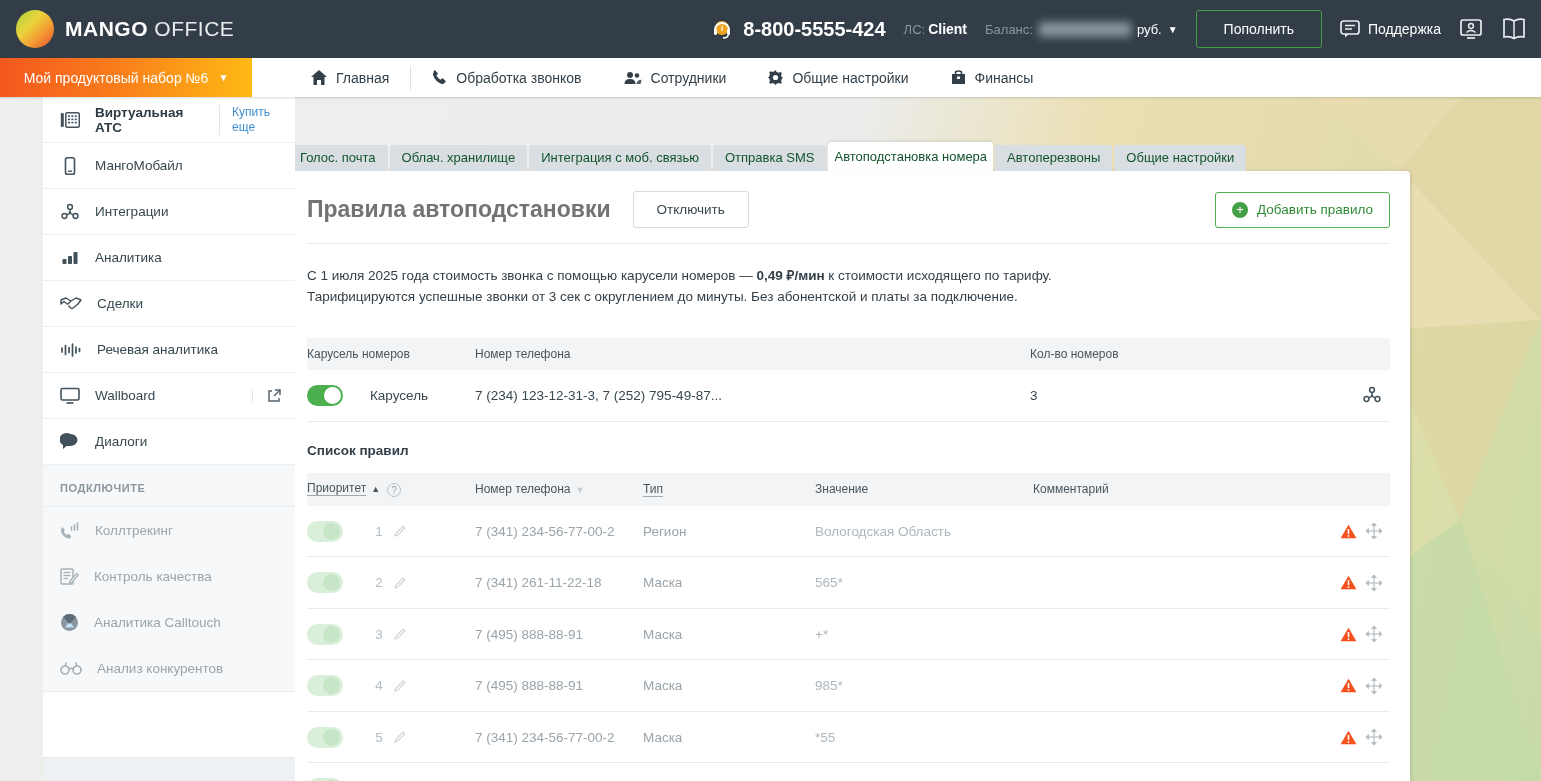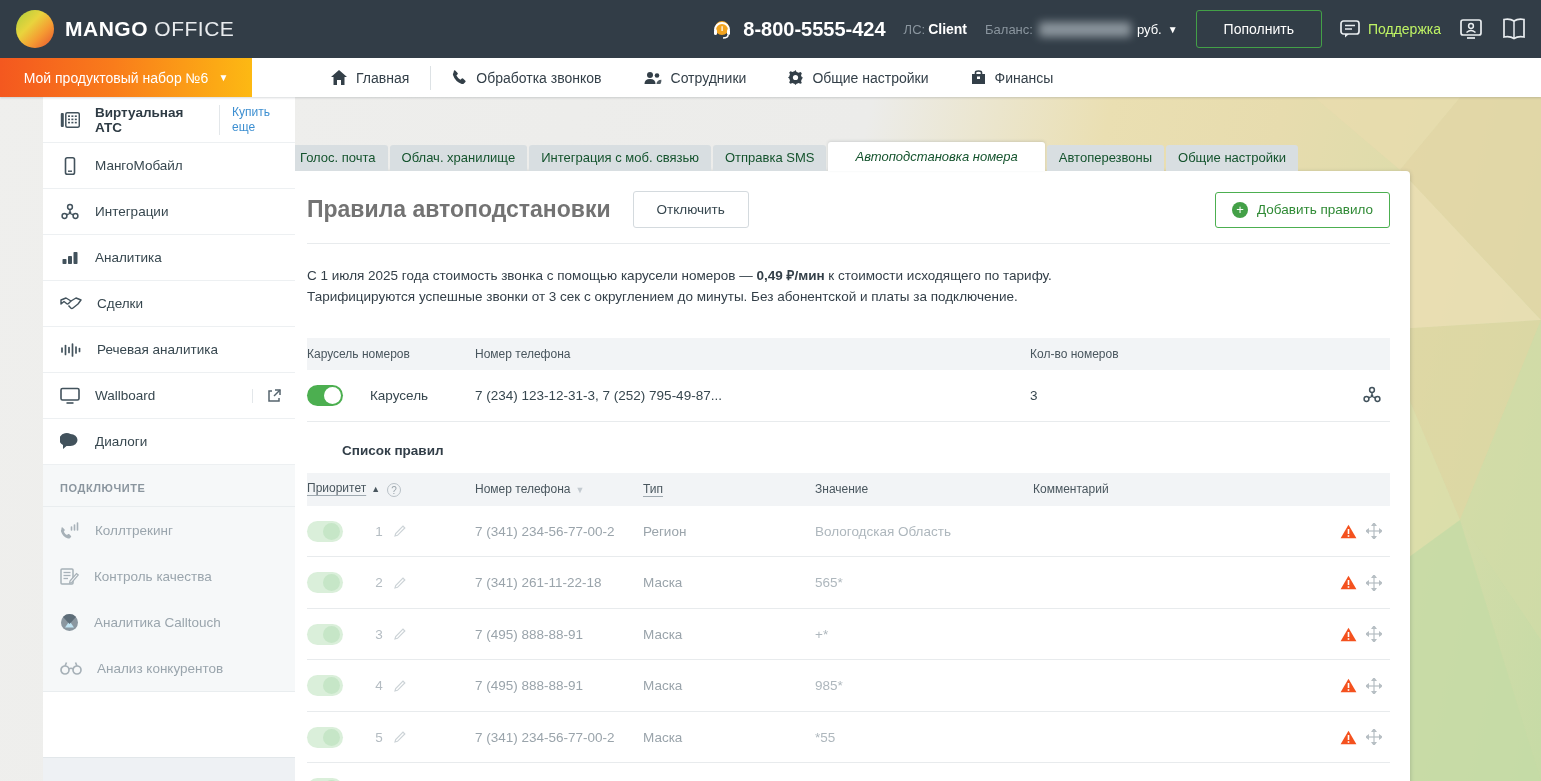--- a/index.html
+++ b/index.html
@@ -21,29 +21,29 @@
   .hdr-right { margin-left:auto; display:flex; align-items:center; gap:18px; }
   .hdr-phone { display:flex; align-items:center; gap:9px; color:#fff; font-size:20px; font-weight:bold; }
   .acct { font-size:13px; color:#8a959e; }
   .acct b { color:#fff; font-size:14px; font-weight:bold; margin-left:3px; }
   .balance { display:flex; align-items:center; gap:6px; font-size:13px; color:#8a959e; }
   .blur-chip { display:inline-block; width:92px; height:15px; background:#9aa4ab; border-radius:2px; filter:blur(4px); opacity:.85; }
   .balance .cur { color:#fff; }
   .caret { color:#fff; font-size:10px; }
   .btn-topup { background:transparent; border:1.5px solid #43a047; color:#fff; font-size:14px;
                padding:10px 27px; border-radius:3px; cursor:pointer; font-family:inherit;text-align:center; }
-  .support { display:flex; align-items:center; gap:8px; color:#bef264; font-size:14px; cursor:pointer; }
+  .support { display:flex; align-items:center; gap:8px; color:#ffffff; font-size:14px; cursor:pointer; }
   .hdr-ic { color:#e9edf0; display:flex; align-items:center; cursor:pointer; }
 
   
   .pbar { position:absolute; left:0; top:58px; width:100%; height:39px; background:#fff; z-index:4;
           box-shadow:0 1px 2px rgba(40,50,60,.18); display:flex; }
   .pset { width:252px; height:39px; background:linear-gradient(90deg,#f4581f 0%,#f97c1b 45%,#fdb913 100%);
           color:#fff; font-size:14px; display:flex; align-items:center; justify-content:center; gap:10px; cursor:pointer; }
-  .pnav { display:flex; align-items:center; padding-left:58px; gap:0; }
+  .pnav { display:flex; align-items:center; padding-left:38px; gap:0; }
   .pnav-item { display:flex; align-items:center; gap:9px; font-size:14px; color:#333f48; padding:0 21px; height:24px; cursor:pointer; }
   .pnav-item.divided { border-left:1px solid #dde2e5; }
   .pnav-item svg { flex:none; }
 
   
   .sidebar { position:absolute; left:0; top:97px; width:252px; height:684px; background:#fff; z-index:3;margin-left:43px; }
   .s-item { height:46px; display:flex; align-items:center; padding:0 14px 0 17px; gap:15px;
             border-bottom:1px solid #edf0f2; font-size:13.5px; color:#37474f; cursor:pointer; }
   .s-item svg { flex:none; color:#42525c; }
   .s-item .lbl { flex:1; }
@@ -56,42 +56,42 @@
                  padding:17px 17px 12px; border-bottom:1px solid #e9edef; }
   .s-item.muted { border-bottom:none; color:#9aa5ad; }
   .s-item.muted svg { color:#a7b1b8; }
   .s-footer { position:absolute; bottom:0; left:0; width:252px; height:24px; background:#eef1f4; border-top:1px solid #e2e7ea; }
 
   
   .main { position:absolute; left:252px; top:97px; right:0; bottom:0; z-index:2; }
   .tabs { display:flex; align-items:flex-end; gap:2px; margin:45px 0 0 36px; position:relative; z-index:2; }
   .tab { background:#d8dee1; color:#14532d; font-size:13px; padding:5px 12px 6px; border-radius:3px 3px 0 0;
          white-space:nowrap; cursor:pointer; }
-  .tab.active { background:#fff; padding:7px 27px 7px; box-shadow:0 -1px 3px rgba(50,60,70,.15);font-style:italic; }
+  .tab.active { background:#fff; padding:7px 6px 7px; box-shadow:0 -1px 3px rgba(50,60,70,.15); }
   .card { position:relative; margin-left:36px; width:1122px; height:660px; background:#fff; border-radius:0 4px 4px 4px;
           box-shadow:0 1px 4px rgba(50,60,70,.28); padding:20px 20px 0 19px; z-index:1; }
 
   .title-row { display:flex; align-items:center; }
   .page-title { font-size:23px; font-weight:600; color:#737373; }
   .btn-off { margin-left:22px; background:#fff; border:1px solid #d4dade; border-radius:3px; color:#37474f;
              font-size:13.5px; padding:10px 23px; cursor:pointer; font-family:inherit; }
   .btn-add { margin-left:auto; background:#fff; border:1px solid #4caf50; border-radius:3px; color:#2f8a35;
              font-size:13.5px; padding:9px 16px; display:flex; align-items:center; gap:9px; cursor:pointer; font-family:inherit; }
   .plus-circle { width:16px; height:16px; border-radius:50%; background:#43a047; color:#fff; font-size:13px;
                  line-height:16px; text-align:center; display:inline-block; }
   .hr { border:none; border-top:1px solid #e8ebed; margin-top:15px; }
   .notice { margin-top:22px; font-size:13.5px; line-height:1.55; color:#333f48; }
 
   .thead { background:#f2f4f6; height:32px; font-size:12px; color:#49565e; }
   .cgrid { display:grid; grid-template-columns:168px 555px 1fr 46px; align-items:center; }
   .rgrid { display:grid; grid-template-columns:168px 168px 172px 218px 1fr 64px; align-items:center; }
   .carousel-head { margin-top:30px; }
   .crow { height:52px; font-size:13.5px; color:#37474f; border-bottom:1px solid #e8ebed; }
   .crow .cell-name { display:flex; align-items:center; gap:27px; }
-  .rules-title { margin-top:21px; font-size:13.5px; font-weight:bold; color:#323e48;margin-left:35px; }
+  .rules-title { margin-top:21px; font-size:13.5px; font-weight:bold; color:#323e48; }
   .rules-head { margin-top:15px; height:33px; }
   .rrow { height:51.5px; border-bottom:1px solid #e8ebed; font-size:13.5px; }
   .rrow .cell-pri { display:flex; align-items:center; }
   .pri-num { color:#b4bcc2; margin-left:27px; width:18px; text-align:center; }
   .pencil { margin-left:6px; color:#ccd3d7; display:flex; cursor:pointer; }
   .rrow .c-phone, .rrow .c-type { color:#9aa4ab; }
   .rrow .c-val { color:#aeb7bd; }
   .row-icons { display:flex; align-items:center; gap:9px; justify-content:flex-end; }
   .cell-icons { display:flex; justify-content:flex-end; padding-right:6px; }
 

